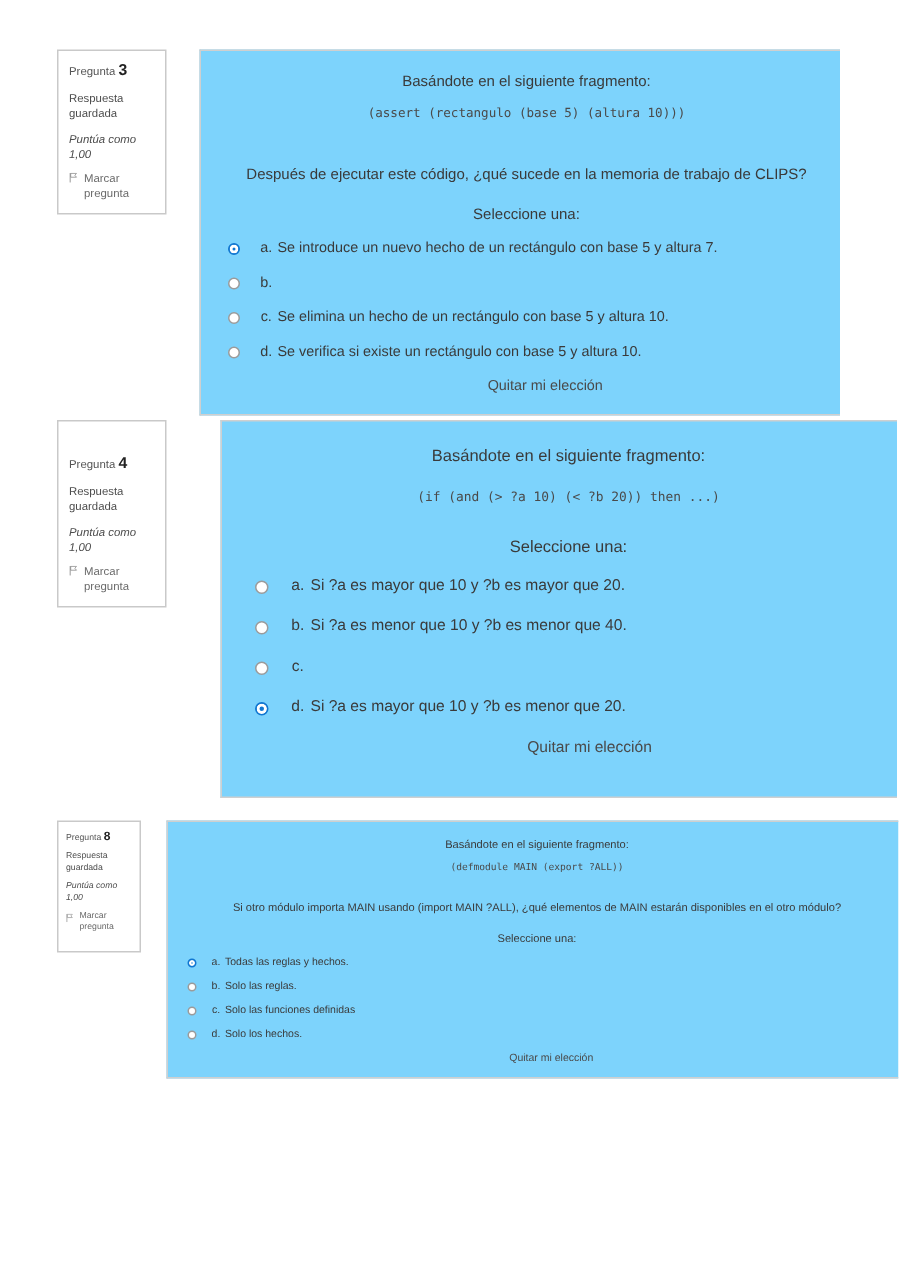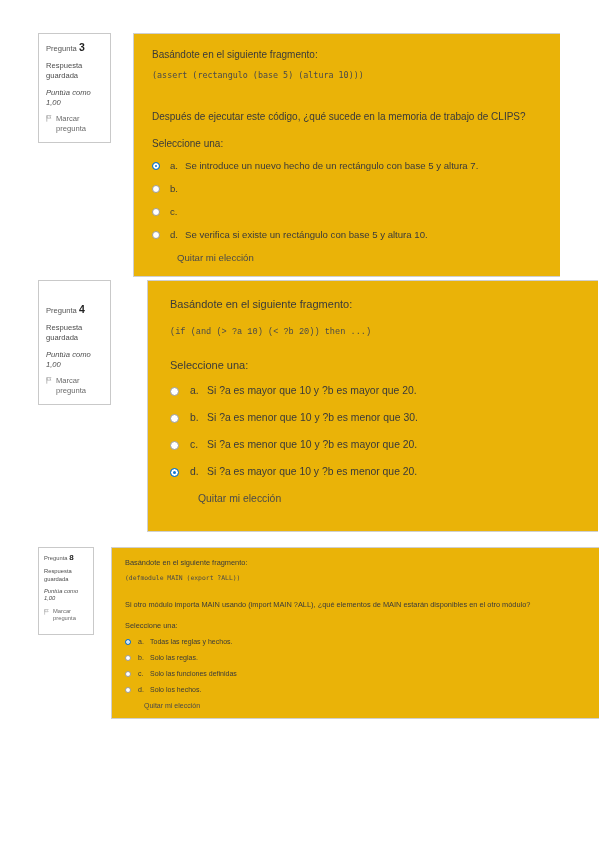--- a/index.html
+++ b/index.html
@@ -31,22 +31,23 @@
   .qinfo .grade { color: #4d4d4d; font-style: italic; }
   .flagrow { display: flex; align-items: flex-start; gap: 4px; color: #6a6a6a; }
   .flag-icon { flex: none; display:inline-block; position: relative; top: 1px; }
 
   .qcontent {
     flex: 1 1 auto;
     border-top: 1px solid #cfcfcf;
     border-left: 1px solid #cfcfcf;
     border-bottom: 1px solid #cfcfcf;
     border-right: 0;
-    background: #eab308;
+    background: #7dd3fc;
     color: #3a3a3a;
+    text-align: center;
   }
   .qtext-lead { color: #3a3a3a; }
   .qcode {
     font-family: "DejaVu Sans Mono", "Liberation Mono", monospace;
     color: #4a4a4a;
     white-space: pre;
   }
   .qprompt { color: #3a3a3a; }
   .qchoose { color: #3a3a3a; }
 
@@ -86,21 +87,21 @@
   #q3 .ans-text { font-size: 9.6px; }
   #q3 .clear-choice { font-size: 9.6px; margin-left: 25px; margin-top: 2px; }
 
   
   #q4 { left: 38px; top: 280px; width: 560px; }
   #q4 .qinfo { width: 73px; padding: 22px 7px 8px 7px; font-size: 7.6px; margin-right: 36px; }
   #q4 .qinfo .qnum-value { font-size: 10.5px; }
   #q4 .flag-icon { width: 6px; height: 7px; }
   #q4 .qcontent { min-height: 252px; padding: 17px 10px 14px 22px; }
   #q4 .qtext-lead { font-size: 11px; }
-  #q4 .qcode { font-size: 8.6px; margin-top: 17px; font-family: Liberation Mono, monospace; }
+  #q4 .qcode { font-size: 8.6px; margin-top: 17px; }
   #q4 .qprompt { font-size: 11px; margin-top: 26px; }
   #q4 .qchoose { font-size: 11px; margin-top: 22px; }
   #q4 .answers { margin-top: 14px; }
   #q4 .ans { margin-bottom: 16px; }
   #q4 .radio { width: 9px; height: 9px; margin-right: 11px; }
   #q4 .ans-letter { font-size: 10.4px; width: 17px; }
   #q4 .ans-text { font-size: 10.4px; }
   #q4 .clear-choice { font-size: 10.4px; margin-left: 28px; margin-top: 1px; }
 
   
@@ -157,20 +158,21 @@
           <span class="ans-letter">a.</span>
           <span class="ans-text">Se introduce un nuevo hecho de un rectángulo con base 5 y altura 7.</span>
         </li>
         <li class="ans">
           <span class="radio"></span>
           <span class="ans-letter">b.</span>
         </li>
         <li class="ans">
           <span class="radio"></span>
           <span class="ans-letter">c.</span>
+          <span class="ans-text">Se elimina un hecho de un rectángulo con base 5 y altura 10.</span>
         </li>
         <li class="ans">
           <span class="radio"></span>
           <span class="ans-letter">d.</span>
           <span class="ans-text">Se verifica si existe un rectángulo con base 5 y altura 10.</span>
         </li>
       </ul>
       <div class="clear-choice">Quitar mi elección</div>
     </div>
   </div>
@@ -200,26 +202,25 @@
       <div class="qchoose">Seleccione una:</div>
       <ul class="answers">
         <li class="ans">
           <span class="radio"></span>
           <span class="ans-letter">a.</span>
           <span class="ans-text">Si ?a es mayor que 10 y ?b es mayor que 20.</span>
         </li>
         <li class="ans">
           <span class="radio"></span>
           <span class="ans-letter">b.</span>
-          <span class="ans-text">Si ?a es menor que 10 y ?b es menor que 30.</span>
+          <span class="ans-text">Si ?a es menor que 10 y ?b es menor que 40.</span>
         </li>
         <li class="ans">
           <span class="radio"></span>
           <span class="ans-letter">c.</span>
-          <span class="ans-text">Si ?a es menor que 10 y ?b es mayor que 20.</span>
         </li>
         <li class="ans">
           <span class="radio checked"></span>
           <span class="ans-letter">d.</span>
           <span class="ans-text">Si ?a es mayor que 10 y ?b es menor que 20.</span>
         </li>
       </ul>
       <div class="clear-choice">Quitar mi elección</div>
     </div>
   </div>

